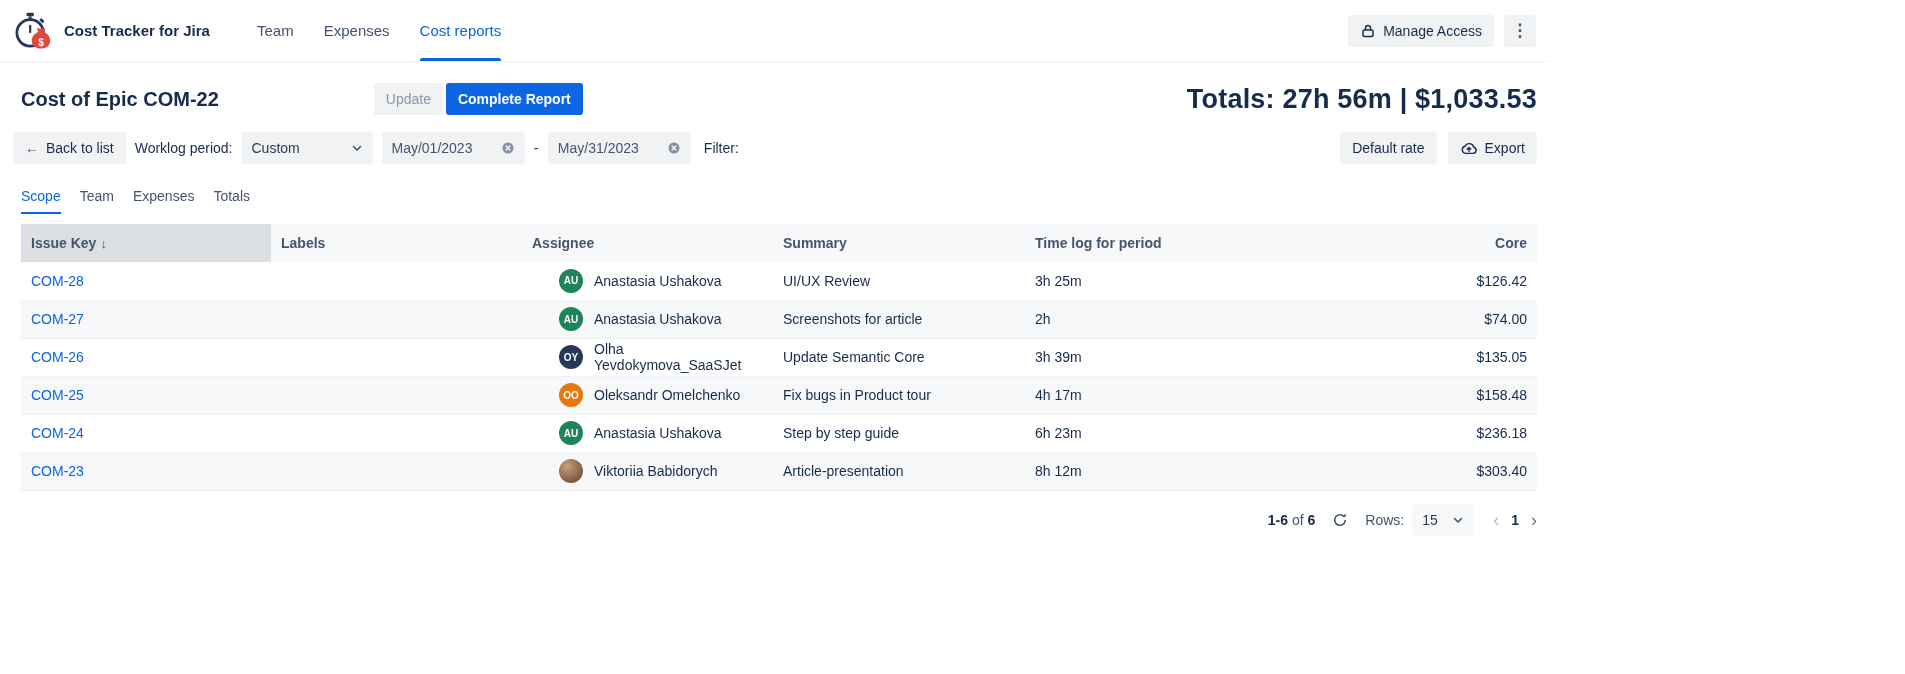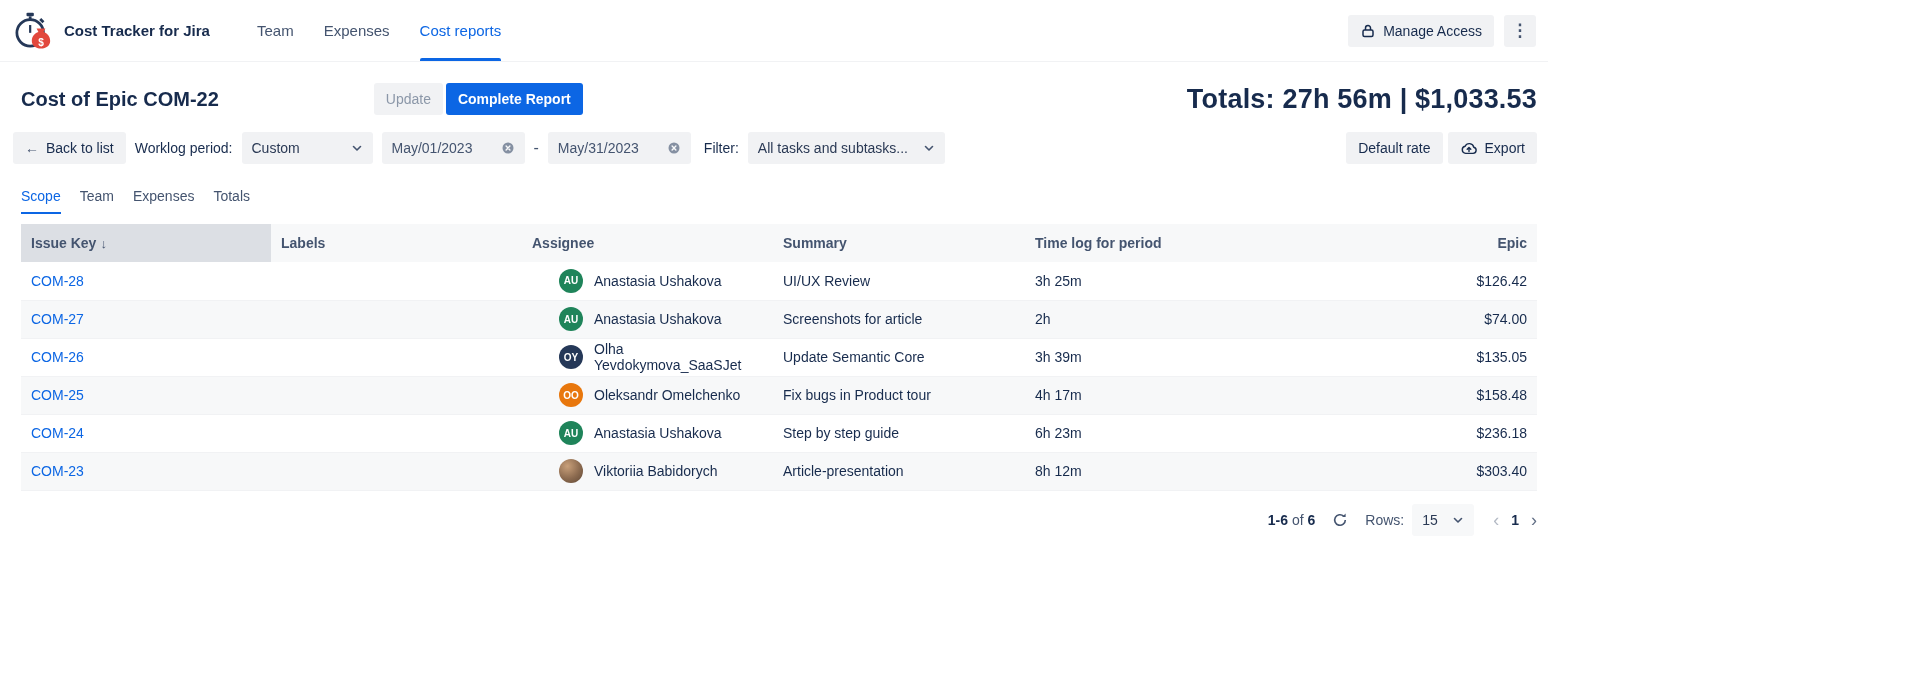--- a/index.html
+++ b/index.html
@@ -37,21 +37,21 @@
   .title-actions { display:flex; align-items:center; gap:3px; margin-left:108px;padding-left:47px; }
   .totals { margin-left:auto; font-size:27px; font-weight:700; letter-spacing:0.2px;text-align:center; }
 
   
   .toolbar { display:flex; align-items:center; gap:9px; margin:17px 0 0 13px; width:1524px; }
   .toolbar-label { font-size:14px; color:#172B4D; }
   .sel-period { min-width:131px; }
   .date-field { min-width:143px; color:#44546F; }
   .sel-filter { min-width:197px; }
   .date-sep { color:#44546F; }
-  .toolbar-right { margin-left:auto; display:flex; align-items:center; gap:5px; }
+  .toolbar-right { margin-left:auto; display:flex; align-items:center; gap:11px; }
 
   
   .subtabs { display:flex; gap:19px; margin:24px 0 0 21px; }
   .subtab { font-size:14px; font-weight:500; color:#44546F; padding-bottom:8px; cursor:pointer; border-bottom:2px solid transparent; }
   .subtab.active { color:#0C66E4; border-bottom-color:#0C66E4; }
 
   
   table.report-table { width:1516px; margin:10px 0 0 21px; border-collapse:collapse; table-layout:fixed; font-size:14px; }
   .report-table thead th { height:38px; background:#F7F8F9; text-align:left; padding:0 10px; color:#44546F; font-weight:600; }
   .report-table thead th.sorted { background:#DCDFE4; }
@@ -173,28 +173,20 @@
       <span style="display:inline-flex;">
         <svg width="14" height="14" viewBox="0 0 14 14">
             <circle cx="7" cy="7" r="5.5" fill="#8590A2"></circle>
             <path d="M5.1 5.1l3.8 3.8M8.9 5.1l-3.8 3.8" stroke="#F7F8F9" stroke-width="1.4" stroke-linecap="round"></path>
           </svg>
       </span>
     </div>
 
     <span class="toolbar-label" style="margin-left:4px;">Filter:</span>
 
-    <div class="control sel-filter">
-      <span>All tasks and subtasks...</span>
-      <span style="display:inline-flex;">
-        <svg width="12" height="12" viewBox="0 0 12 12">
-            <path d="M2.5 4.5 6 8l3.5-3.5" fill="none" stroke="#44546F" stroke-width="1.6" stroke-linecap="round" stroke-linejoin="round"></path>
-          </svg>
-      </span>
-    </div>
 
     <div class="toolbar-right">
       <button class="btn">Default rate</button>
       <button class="btn">
         <span style="display:inline-flex;">
           <svg width="18" height="15" viewBox="0 0 18 15">
             <path d="M13.8 6.3A4.6 4.6 0 0 0 5.1 5.3 3.6 3.6 0 0 0 5.6 12.4H13a3.1 3.1 0 0 0 .8-6.1z" fill="none" stroke="#172B4D" stroke-width="1.4"></path>
             <path d="M9 10.6V6.8M7.2 8.3 9 6.5l1.8 1.8" stroke="#172B4D" stroke-width="1.4" fill="none" stroke-linecap="round" stroke-linejoin="round"></path>
           </svg>
         </span>
@@ -224,21 +216,21 @@
     </colgroup>
     <thead>
       <tr>
         <th class="sorted">
           <span>Issue Key</span><span class="sort-glyph">↓</span>
         </th>
         <th>Labels</th>
         <th>Assignee</th>
         <th>Summary</th>
         <th>Time log for period</th>
-        <th class="num">Epic</th>
+        <th class="num">Core</th>
       </tr>
     </thead>
     <tbody>
   <tr class="table-row">
     <td><a class="issue-link">COM-28</a></td>
     <td></td>
     <td>
       <span class="assignee-wrap">
         <span class="avatar" style="background: rgb(31, 132, 90);">AU</span>
         <span>Anastasia Ushakova</span>

